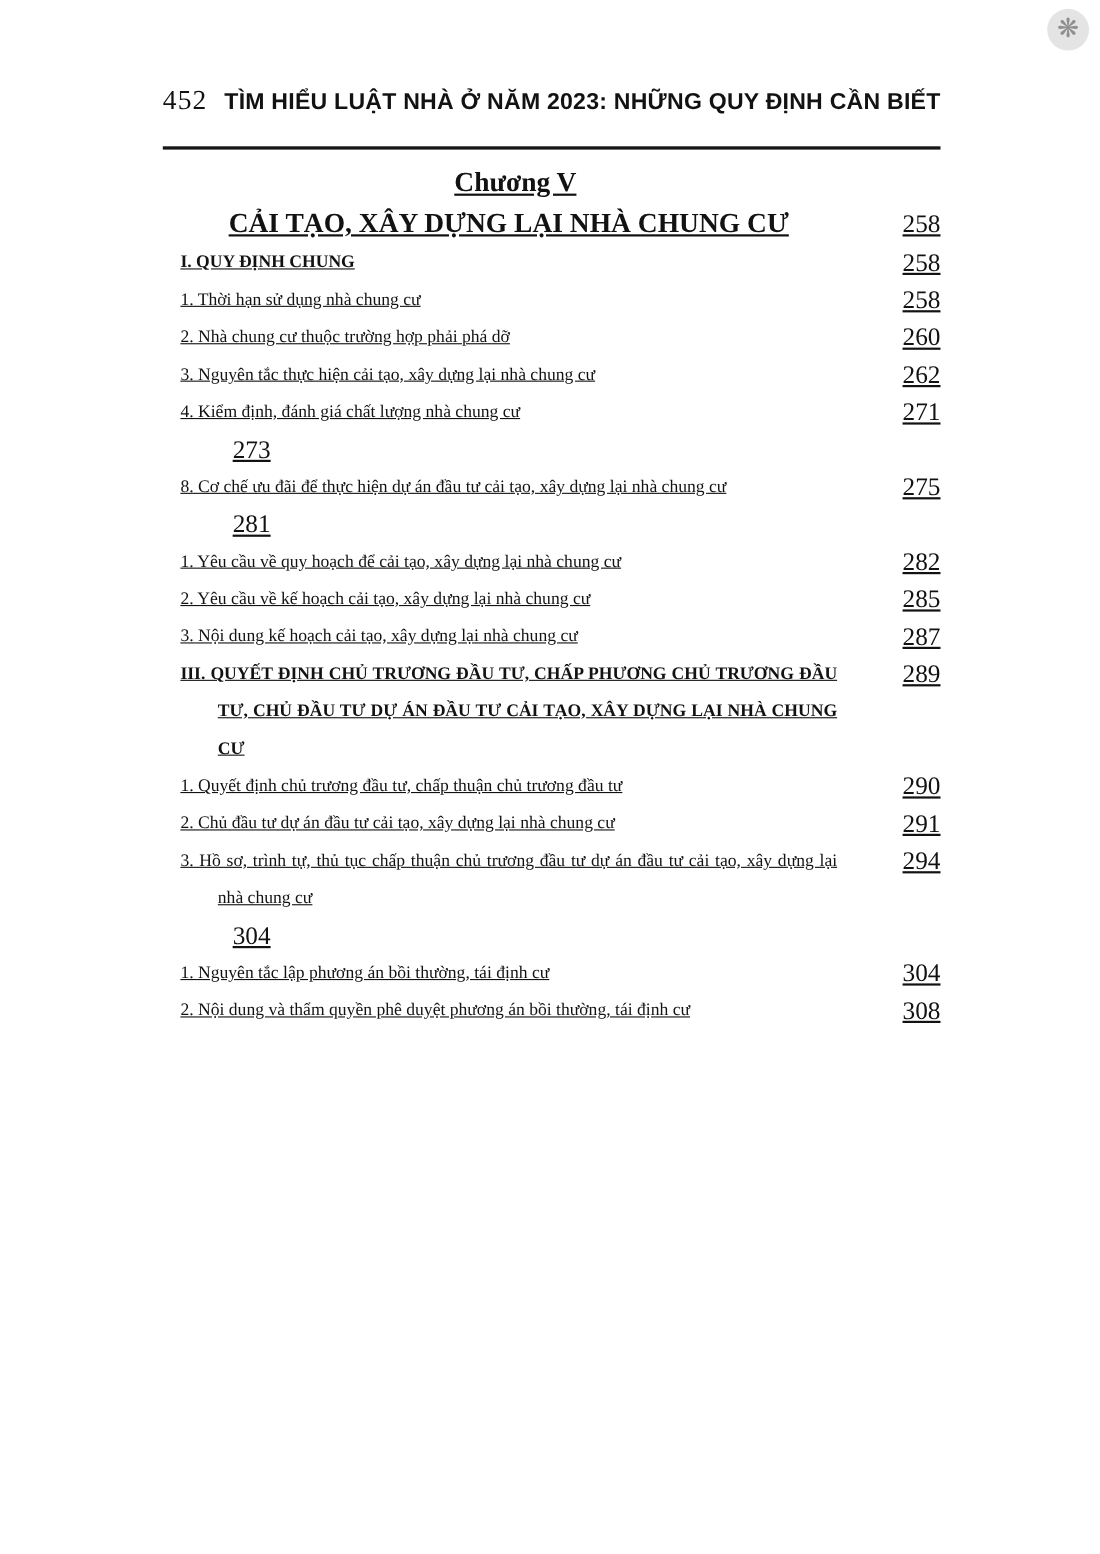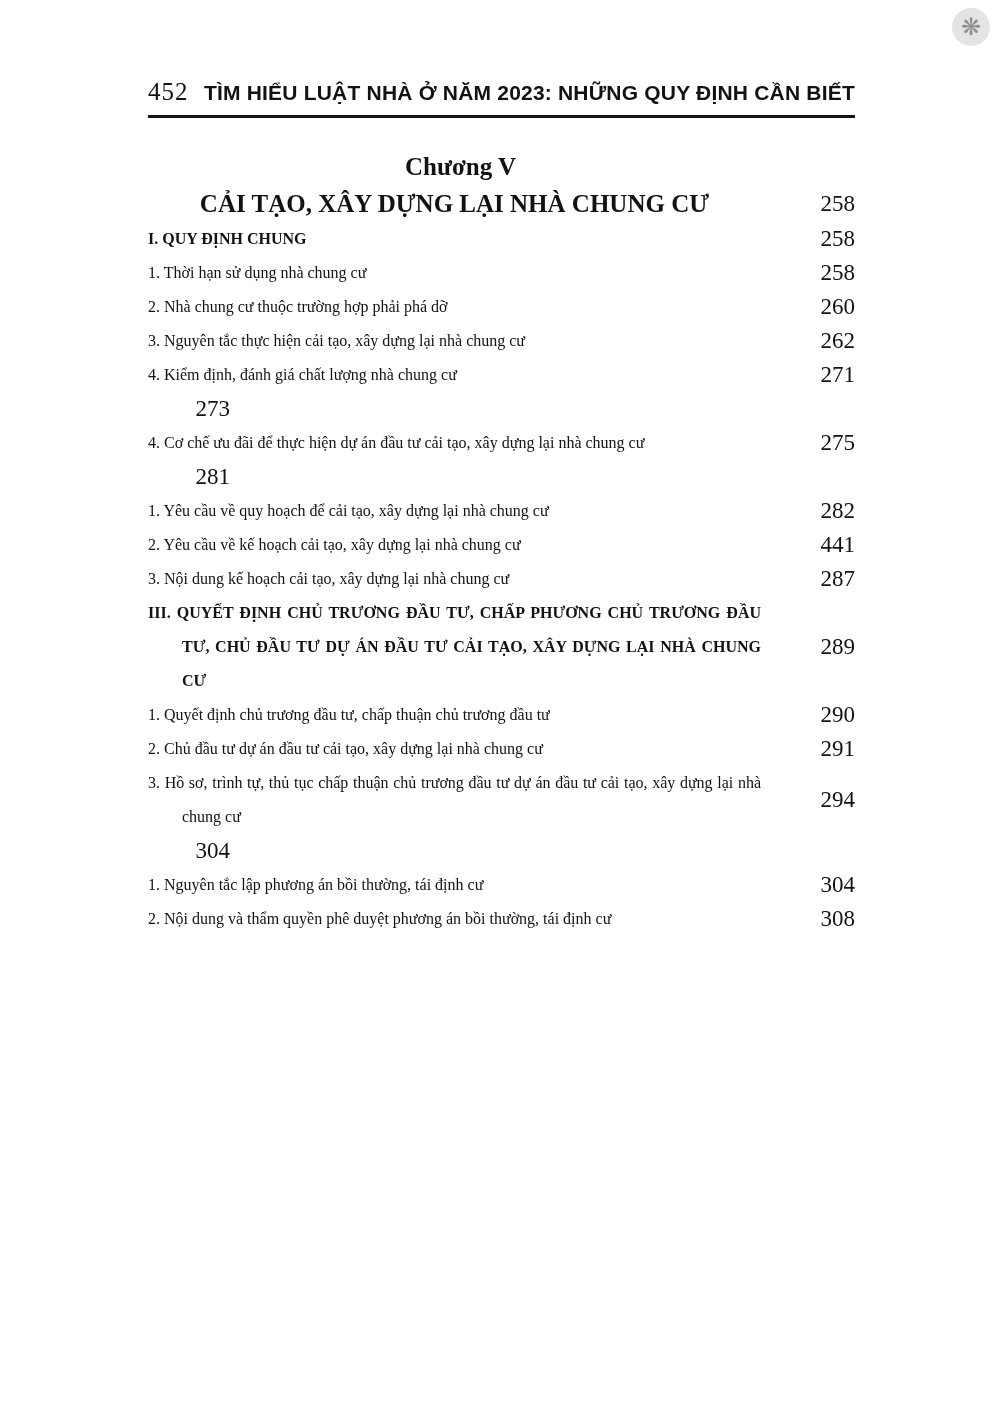--- a/index.html
+++ b/index.html
@@ -32,50 +32,51 @@
     line-height: 1;
   }
   .header {
     position: absolute;
     top: 78px;
     left: 148px;
     right: 145px;
     display: flex;
     align-items: baseline;
     border-bottom: 3px solid #161616;
-    padding-bottom: 9px;
+    padding-bottom: 27px;
   }
   .page-num {
     font-size: 25px;
     letter-spacing: 1px;
   }
   .header-title {
     flex: 1;
     text-align: right;
     font-family: "Liberation Sans", "DejaVu Sans", sans-serif;
     font-weight: bold;
     font-size: 21px;
     letter-spacing: 0.2px;
   }
   .content {
     position: absolute;
     top: 148px;
-    left: 148px;
+    left: 164px;
     right: 145px;
+    text-decoration: underline;
   }
   .chapter-label {
     text-align: center;
     font-weight: bold;
     font-size: 25px;
     line-height: 37px;
     margin-right: 82px; 
   }
   .entry {
     display: flex;
-    align-items: center;
+    align-items: flex-start;
     gap: 12px;
   }
   .entry-text {
     flex: 1;
     font-size: 16px;
     line-height: 34px;
     text-align: justify;
     padding-left: 34px;
     text-indent: -34px;
   }
@@ -138,33 +139,33 @@
           <div class="entry-page">262</div>
         </div>
         <div class="entry item">
           <div class="entry-text">4. Kiểm định, đánh giá chất lượng nhà chung cư</div>
           <div class="entry-page">271</div>
         </div>
         <div class="entry item">
           <div class="entry-page">273</div>
         </div>
         <div class="entry item">
-          <div class="entry-text">4. Cơ chế ưu đãi để thực hiện dự án đầu tư cải tạo, xây dựng lại nhà chung cư</div>
+          <div class="entry-text">8. Cơ chế ưu đãi để thực hiện dự án đầu tư cải tạo, xây dựng lại nhà chung cư</div>
           <div class="entry-page">275</div>
         </div>
         <div class="entry section">
           <div class="entry-page">281</div>
         </div>
         <div class="entry item">
           <div class="entry-text">1. Yêu cầu về quy hoạch để cải tạo, xây dựng lại nhà chung cư</div>
           <div class="entry-page">282</div>
         </div>
         <div class="entry item">
           <div class="entry-text">2. Yêu cầu về kế hoạch cải tạo, xây dựng lại nhà chung cư</div>
-          <div class="entry-page">441</div>
+          <div class="entry-page">285</div>
         </div>
         <div class="entry item">
           <div class="entry-text">3. Nội dung kế hoạch cải tạo, xây dựng lại nhà chung cư</div>
           <div class="entry-page">287</div>
         </div>
         <div class="entry section">
           <div class="entry-text">III. QUYẾT ĐỊNH CHỦ TRƯƠNG ĐẦU TƯ, CHẤP PHƯƠNG CHỦ TRƯƠNG ĐẦU TƯ, CHỦ ĐẦU TƯ DỰ ÁN ĐẦU TƯ CẢI TẠO, XÂY DỰNG LẠI NHÀ CHUNG CƯ</div>
           <div class="entry-page">289</div>
         </div>
         <div class="entry item">

